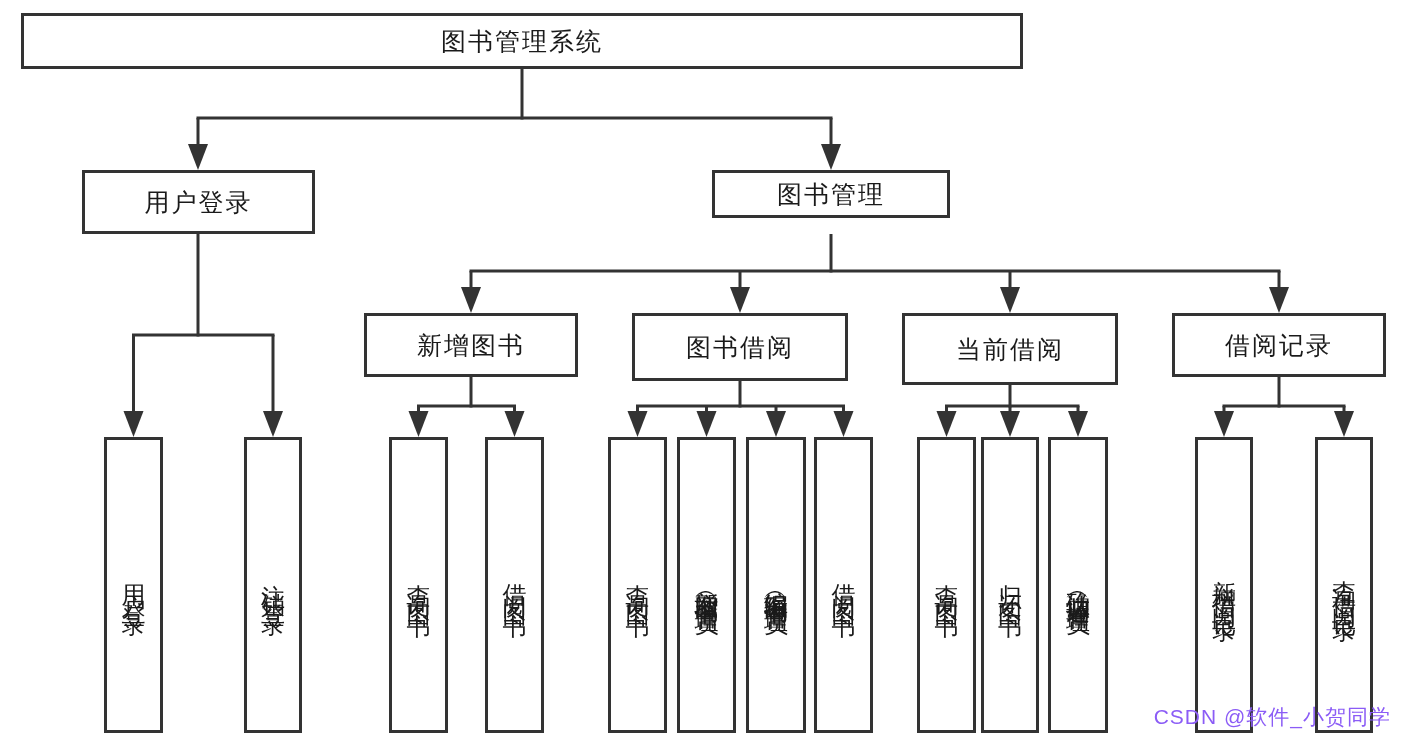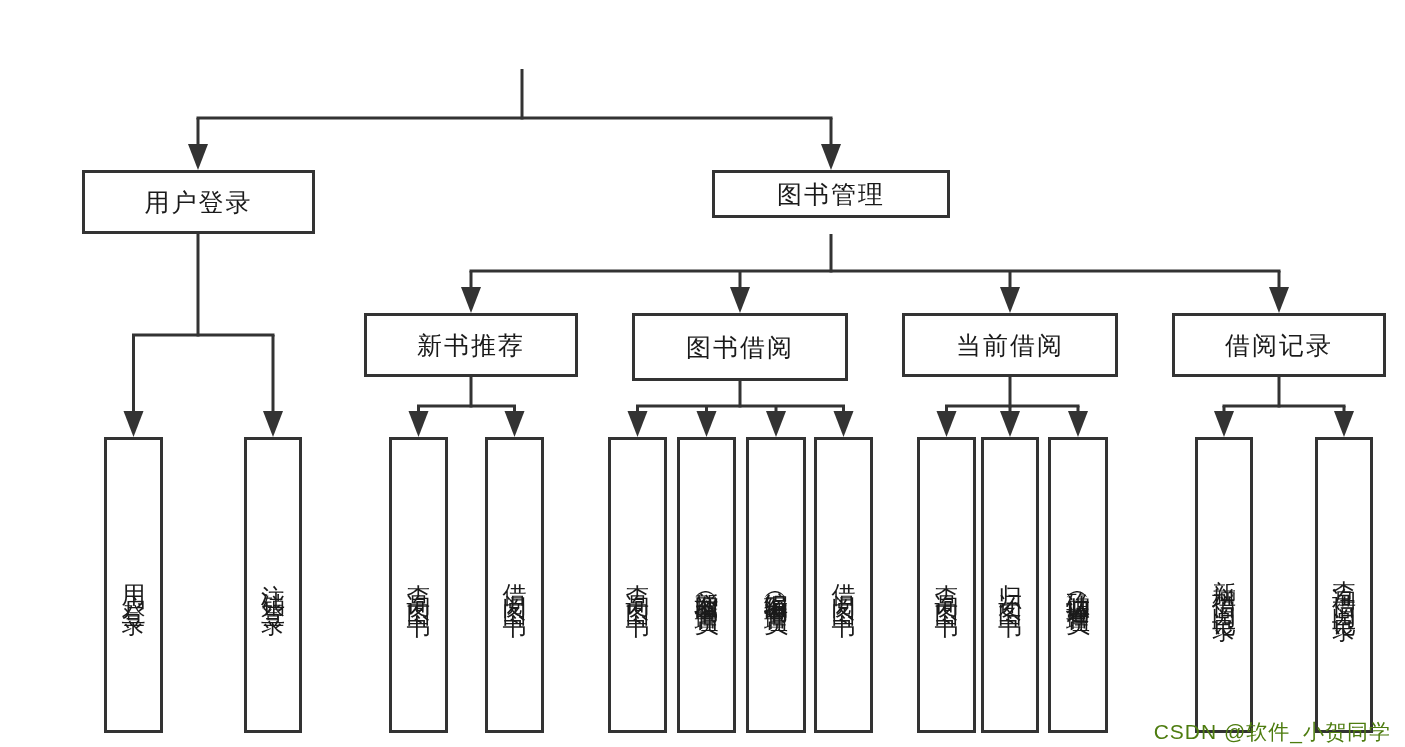--- a/index.html
+++ b/index.html
@@ -21,22 +21,22 @@
     display:flex;align-items:center;justify-content:center;z-index:2;
   }
   .leaf span{
     writing-mode:vertical-rl;text-orientation:mixed;
     font-size:24px;color:#1a1a1a;line-height:1;
   }
   .ls4 span{letter-spacing:10px;}
   .ls6 span{letter-spacing:8px;}
   .ls10 span{letter-spacing:3px;}
   .watermark{
-    position:absolute;right:14px;bottom:1px;z-index:3;
-    font-size:21px;color:#4d7c0f;letter-spacing:1px;white-space:nowrap;margin-left:44px;
+    position:absolute;right:14px;bottom:16px;z-index:3;
+    font-size:21px;color:#8b5cf6;letter-spacing:1px;white-space:nowrap;margin-left:44px;
   }
 </style>
 </head>
 <body>
 
 <div class="canvas">
 
   <svg class="wires" width="1405" height="747" viewBox="0 0 1405 747">
 
     <path d="M522 69 V119.5"></path>
@@ -92,27 +92,28 @@
     <polygon points="1068,411 1088,411 1078,437"></polygon>
 
     <path d="M1279 377 V407.5"></path>
     <path d="M1222.5 406 H1345.5"></path>
     <path d="M1224 406 V417"></path>
     <path d="M1344 406 V417"></path>
     <polygon points="1214,411 1234,411 1224,437"></polygon>
     <polygon points="1334,411 1354,411 1344,437"></polygon>
   </svg>
 
+  <div class="node" style="left:21px;top:13px;width:1002px;height:56px;">图书管理系统</div>
 
   <div class="node" style="left:82px;top:170px;width:233px;height:64px;">用户登录</div>
   <div class="node" style="left:712px;top:170px;width:238px;height:48px;">图书管理</div>
 
-  <div class="node" style="left:364px;top:313px;width:214px;height:64px;">新书推荐</div>
+  <div class="node" style="left:364px;top:313px;width:214px;height:64px;">新增图书</div>
   <div class="node" style="left:632px;top:313px;width:216px;height:68px;">图书借阅</div>
-  <div class="node" style="left:902px;top:313px;width:216px;height:64px;">当前借阅</div>
+  <div class="node" style="left:902px;top:313px;width:216px;height:72px;">当前借阅</div>
   <div class="node" style="left:1172px;top:313px;width:214px;height:64px;">借阅记录</div>
 
   <div class="leaf ls4" style="left:104px;width:59px;">
     <span>用户登录</span>
   </div>
   <div class="leaf ls4" style="left:244px;width:58px;">
     <span>注销登录</span>
   </div>
 
   <div class="leaf ls4" style="left:389px;width:59px;">

